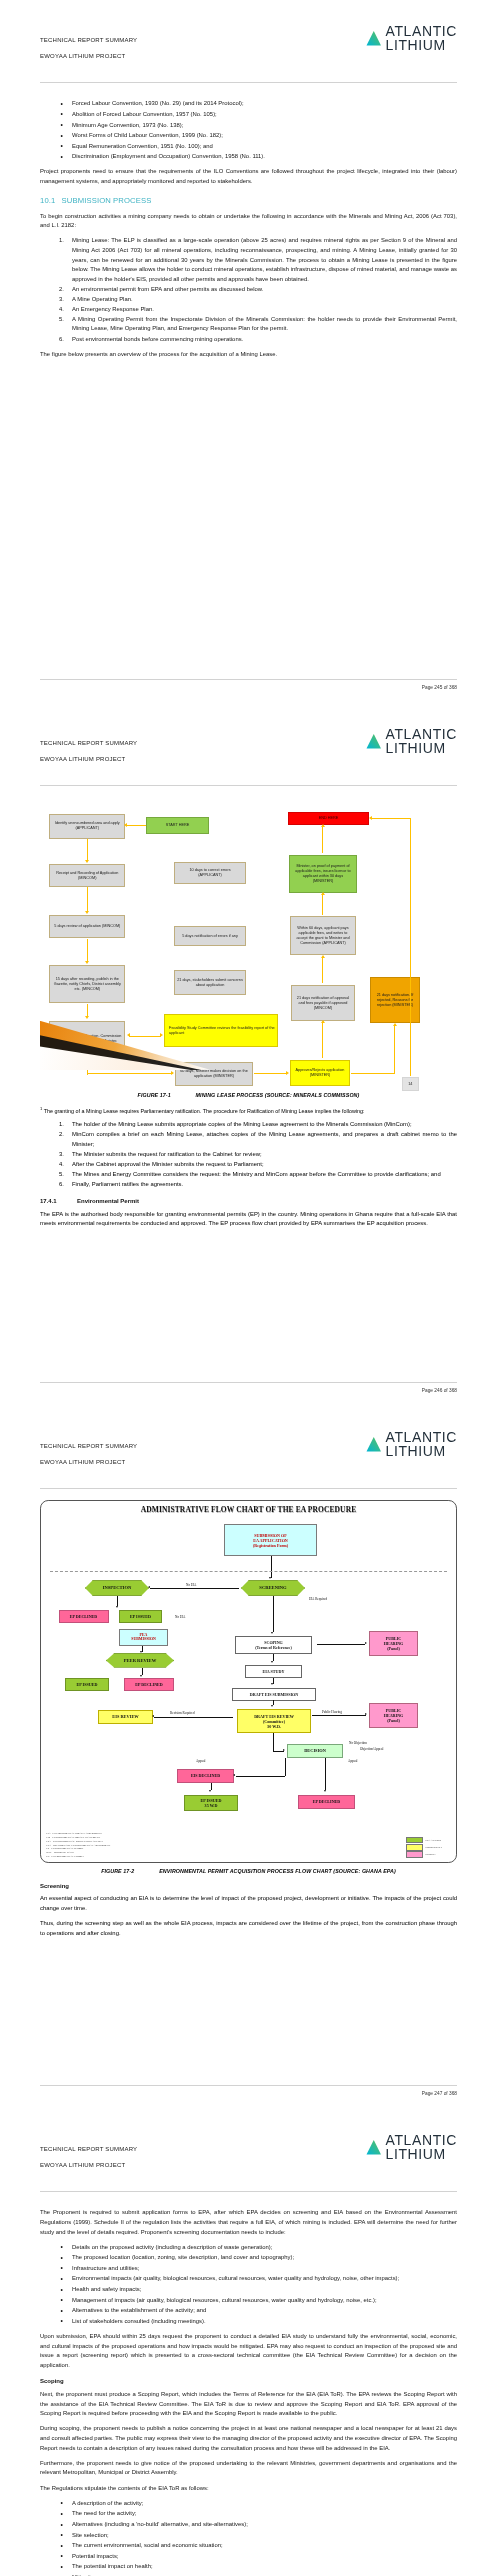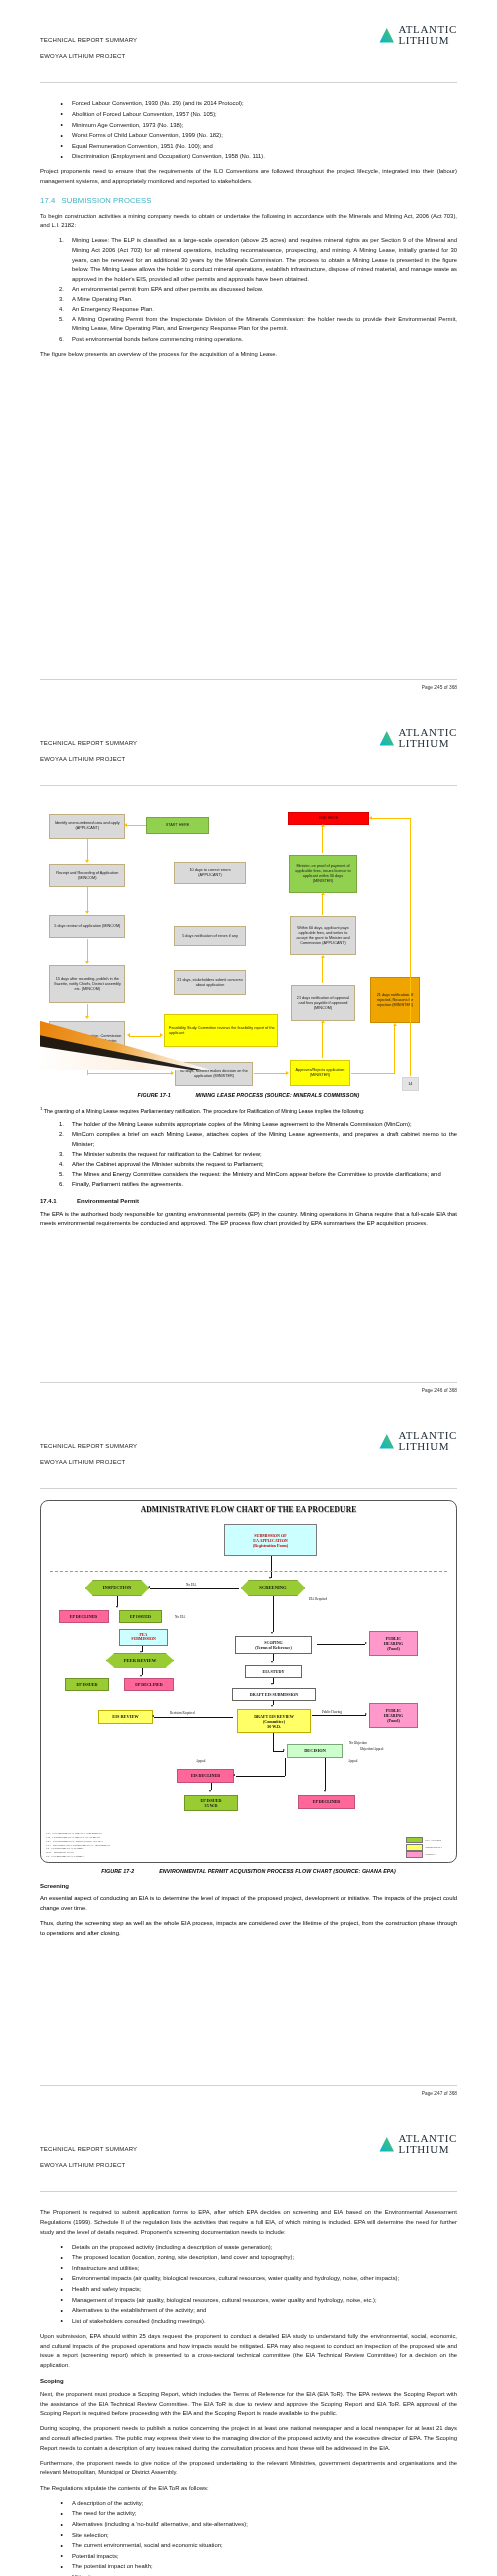--- a/index.html
+++ b/index.html
@@ -8,21 +8,21 @@
   .page{width:497px;height:703px;background:#ffffff;position:relative;box-sizing:border-box;
         padding:24px 40px 0 40px;overflow:hidden;}
   .page + .page{margin-top:0;}
   
   .hdr{position:relative;height:62px;}
   .hdr-line1{font-size:6px;letter-spacing:0.2px;color:#1a1a1a;position:absolute;top:13.4px;left:0;}
   .hdr-line2{font-size:6px;letter-spacing:0.2px;color:#1a1a1a;position:absolute;top:29px;left:0;}
   .logo{position:absolute;right:0;top:0;display:flex;align-items:center;gap:3.6px;}
   .logo-mark{width:15.5px;height:16.5px;}
   .logo-txt{line-height:1.02;}
-  .logo-txt div{font-size:11px;letter-spacing:0.6px;color:#23303b;font-family:Liberation Serif, serif;}
+  .logo-txt div{font-size:14px;letter-spacing:0.6px;color:#23303b;font-family:Liberation Sans, sans-serif;}
   .rule{border-top:0.5px solid #d2d2d2;margin-top:4.1px;}
   
   .body{padding-top:13.4px;color:#161616;}
   p.t{font-size:5.9px;line-height:1.62;text-align:justify;margin:0 0 5.7px 0;}
   ul.bl{list-style:none;margin:0 0 5.7px 0;padding:0;}
   ul.bl li{font-size:5.9px;line-height:1.62;position:relative;padding-left:32px;margin-bottom:1px;}
   ul.bl li:before{content:"\2022";position:absolute;left:20.6px;top:-0.5px;font-size:6.7px;}
   ol.nl{list-style:none;margin:0 0 5.7px 0;padding:0;counter-reset:ni;}
   ol.nl > li{font-size:5.9px;line-height:1.62;position:relative;padding-left:32px;margin-bottom:0.5px;
              text-align:justify;counter-increment:ni;}
@@ -132,21 +132,21 @@
         <li>Forced Labour Convention, 1930 (No. 29) (and its 2014 Protocol);</li>
         <li>Abolition of Forced Labour Convention, 1957 (No. 105);</li>
         <li>Minimum Age Convention, 1973 (No. 138);</li>
         <li>Worst Forms of Child Labour Convention, 1999 (No. 182);</li>
         <li>Equal Remuneration Convention, 1951 (No. 100); and</li>
         <li>Discrimination (Employment and Occupation) Convention, 1958 (No. 111).</li>
       </ul>
       <p class="t">Project proponents need to ensure that the requirements of the ILO Conventions are followed throughout the project lifecycle, integrated into their (labour) management systems, and appropriately monitored and reported to stakeholders.</p>
 
       <h2 class="h">
-        <span class="num">17.4</span><span>SUBMISSION PROCESS</span>
+        <span class="num">10.1</span><span>SUBMISSION PROCESS</span>
       </h2>
 
       <p class="t">To begin construction activities a mining company needs to obtain or undertake the following in accordance with the Minerals and Mining Act, 2006 (Act 703), and L.I. 2182:</p>
 
       <ol class="nl">
         <li>Mining Lease: The ELP is classified as a large-scale operation (above 25 acres) and requires mineral rights as per Section 9 of the Mineral and Mining Act 2006 (Act 703) for all mineral operations, including reconnaissance, prospecting, and mining. A Mining Lease, initially granted for 30 years, can be renewed for an additional 30 years by the Minerals Commission.  The process to obtain a Mining Lease is presented in the figure below. The Mining Lease allows the holder to conduct mineral operations, establish infrastructure, dispose of mined material, and manage waste as approved in the holder's EIS, provided all other permits and approvals have been obtained.</li>
         <li>An environmental permit from EPA and other permits as discussed below.</li>
         <li>A Mine Operating Plan.</li>
         <li>An Emergency Response Plan.</li>
         <li>A Mining Operating Permit from the Inspectorate Division of the Minerals Commission: the holder needs to provide their Environmental Permit, Mining Lease, Mine Operating Plan, and Emergency Response Plan for the permit.</li>

